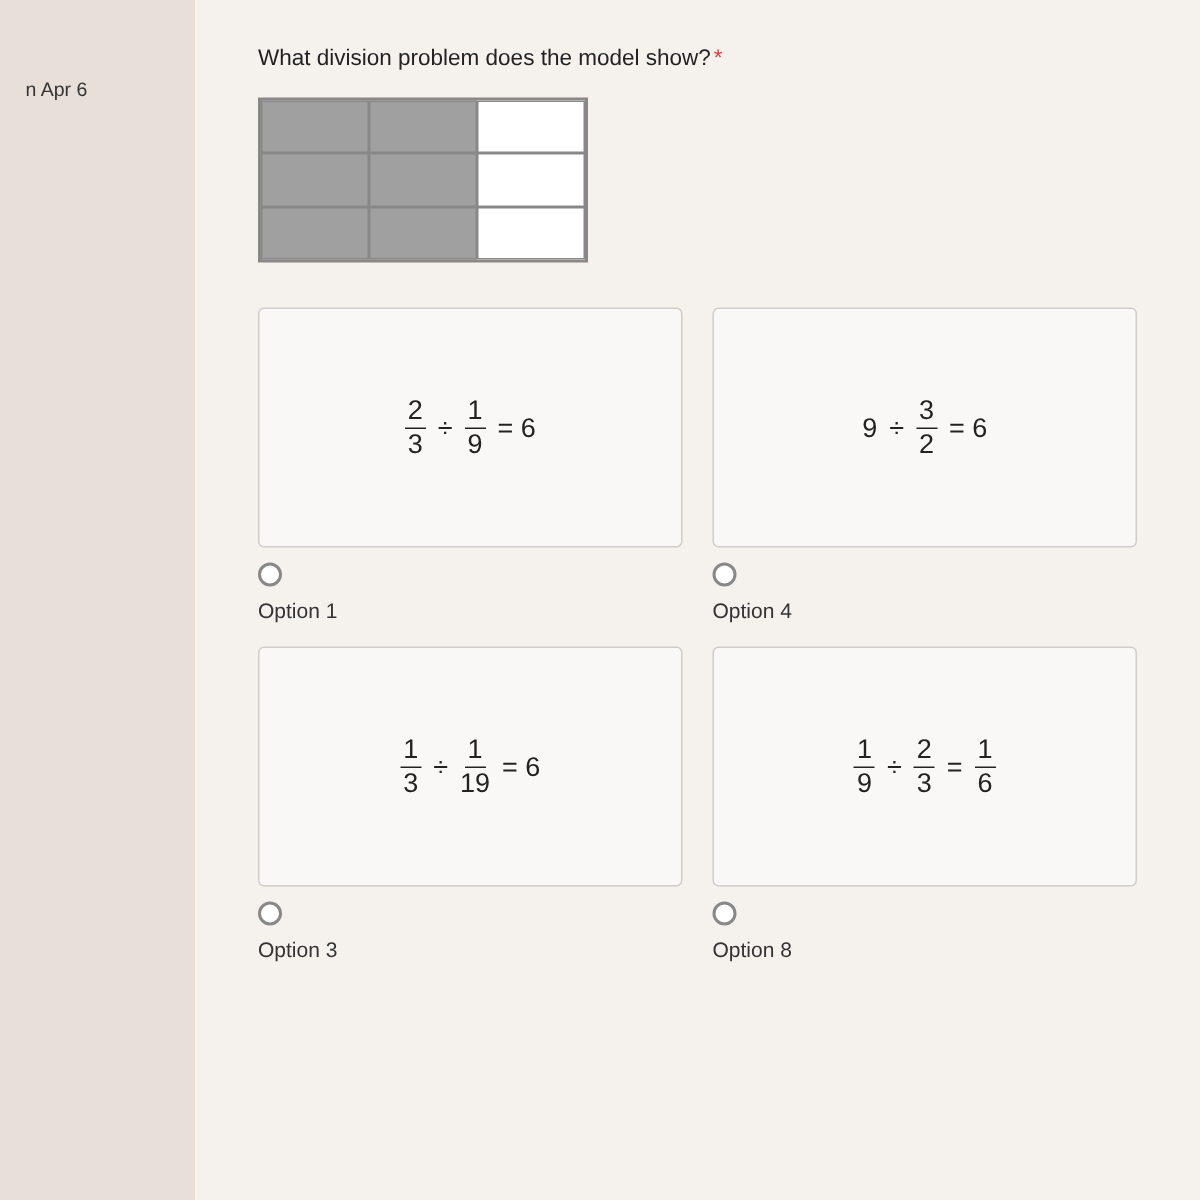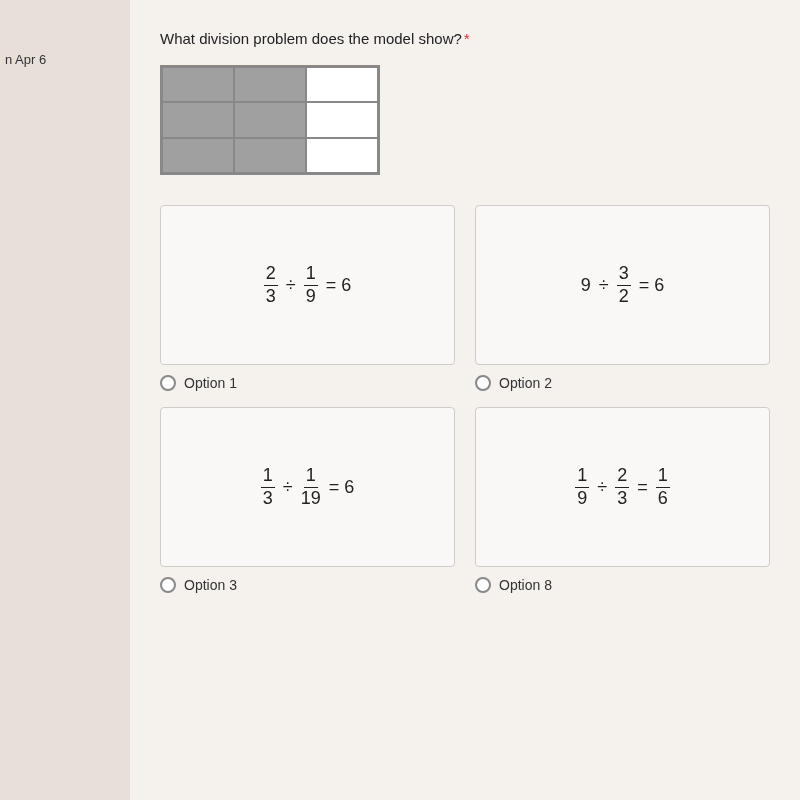--- a/index.html
+++ b/index.html
@@ -22,27 +22,27 @@
       background: #e8e0d8;
     }
 
     .content-area {
       position: absolute;
       top: 0;
       left: 130px;
       right: 0;
       bottom: 0;
       background: #f5f2ee;
-      padding: 30px 30px;
+      padding: 30px 42px;
     }
 
     .date-label {
       position: absolute;
       top: 52px;
-      left: 5px;
+      left: 17px;
       font-size: 13px;
       color: #333;
     }
 
     .question-label {
       font-size: 15px;
       color: #222;
       margin-bottom: 18px;
     }
 
@@ -97,20 +97,21 @@
       display: flex;
       align-items: center;
       justify-content: center;
       margin-bottom: 10px;
     }
 
     .option-label-row {
       display: flex;
       align-items: flex-start;
       gap: 8px;
+      flex-direction: column;
     }
 
     .radio-circle {
       width: 16px;
       height: 16px;
       border-radius: 50%;
       border: 2px solid #888;
       background: #fff;
       flex-shrink: 0;
     }
@@ -212,21 +213,21 @@
           <span class="div-sign">÷</span>
           <span class="fraction">
             <span class="numerator">3</span>
             <span class="denominator">2</span>
           </span>
           <span class="equals">= 6</span>
         </div>
       </div>
       <div class="option-label-row">
         <div class="radio-circle"></div>
-        <span class="option-label-text">Option 2</span>
+        <span class="option-label-text">Option 4</span>
       </div>
     </div>
 
     <div class="option-block">
       <div class="option-card">
         <div class="math-expr">
           <span class="fraction">
             <span class="numerator">1</span>
             <span class="denominator">3</span>
           </span>

